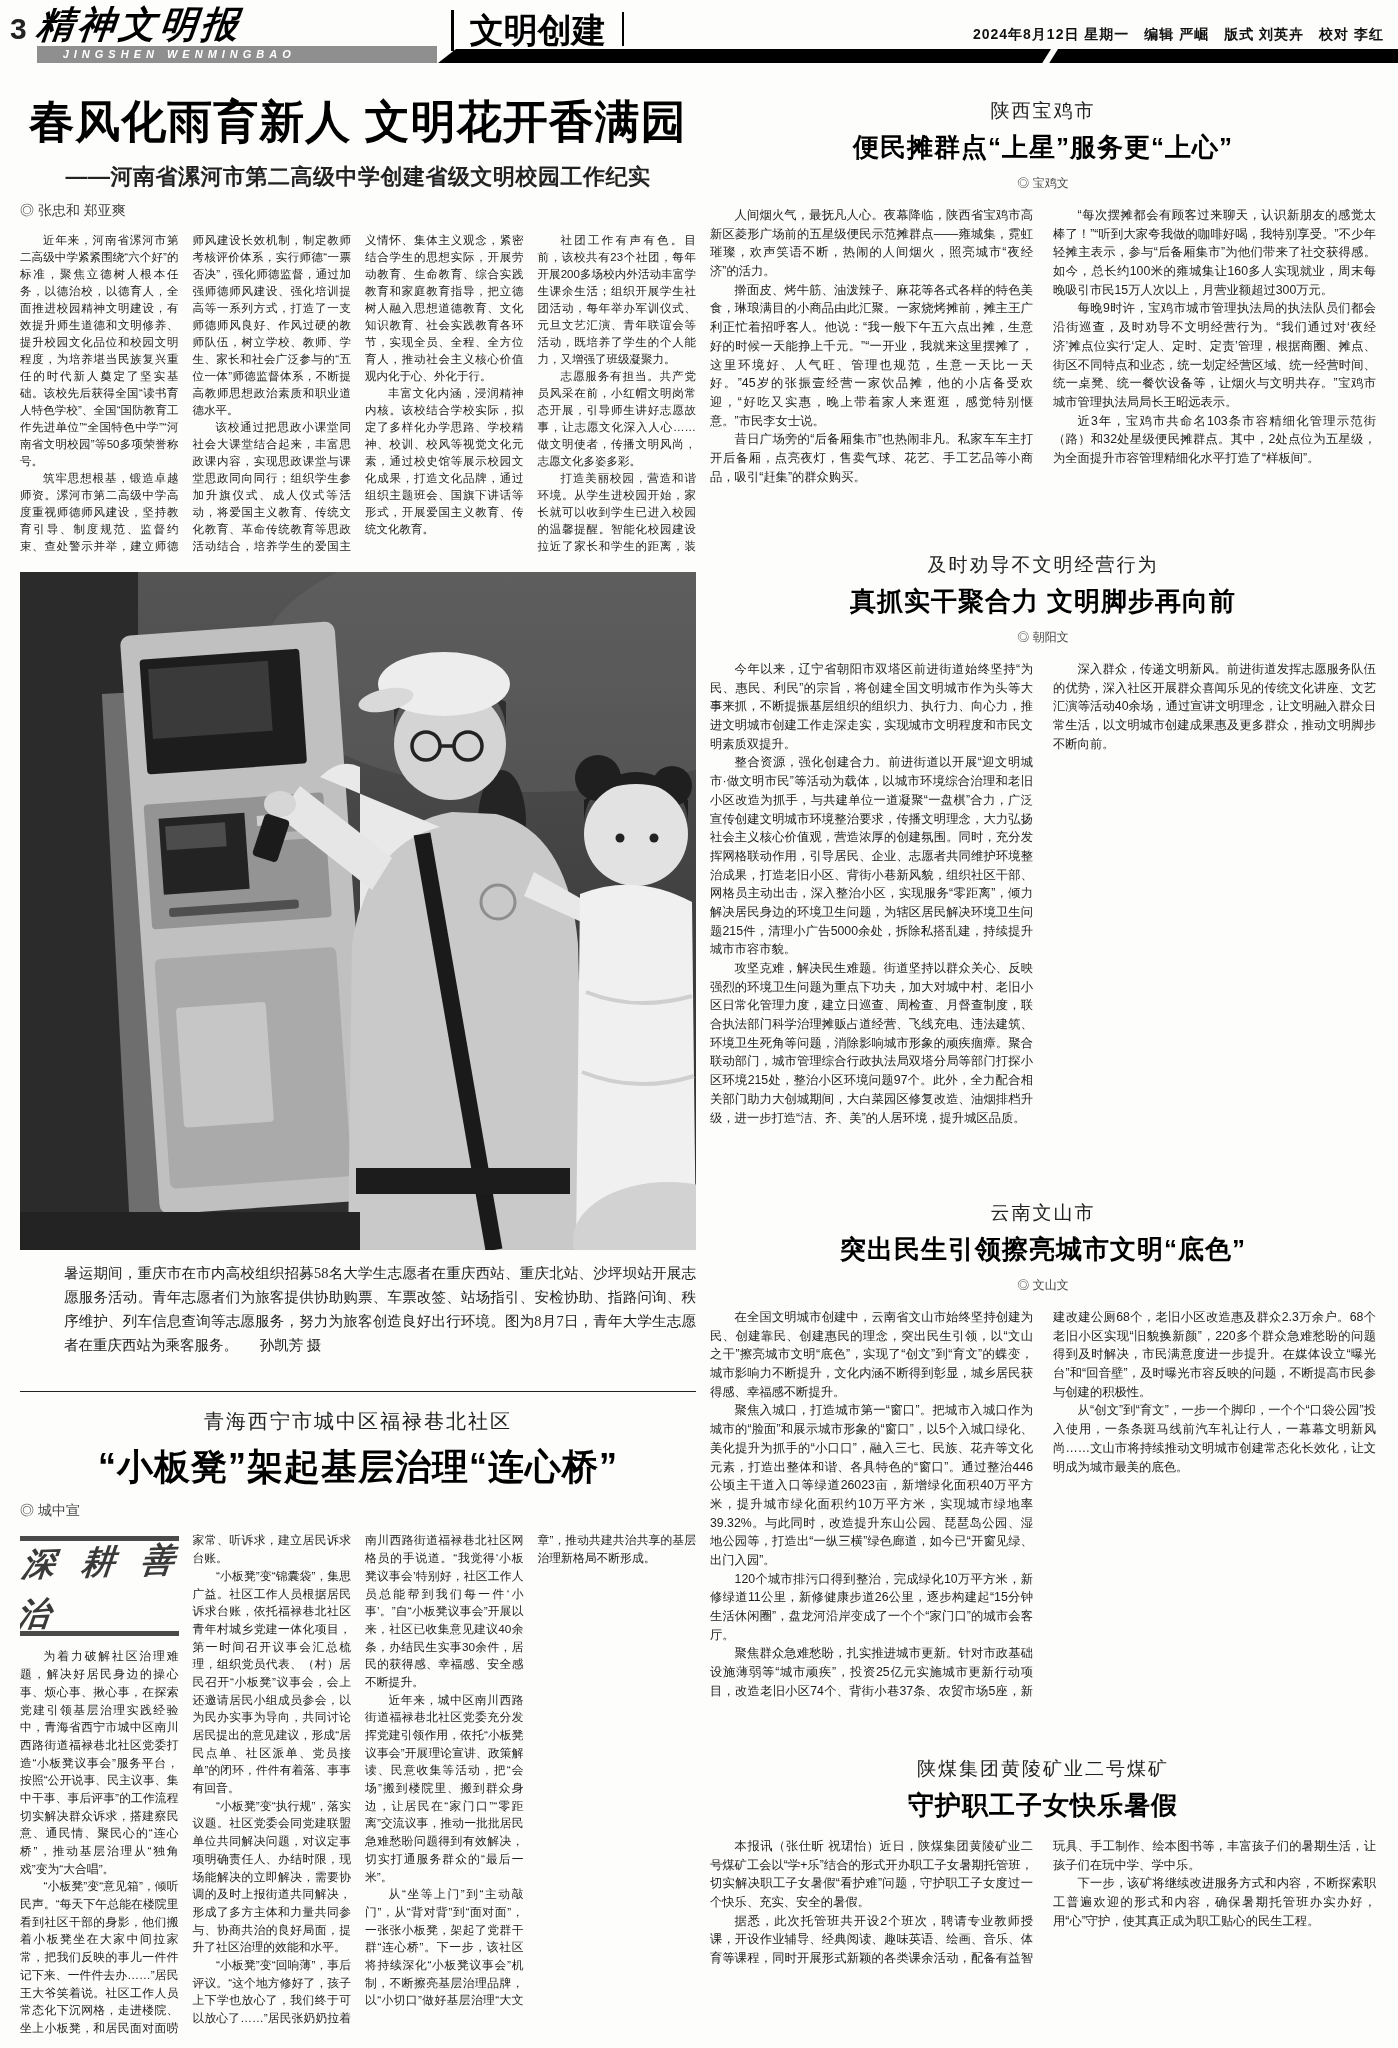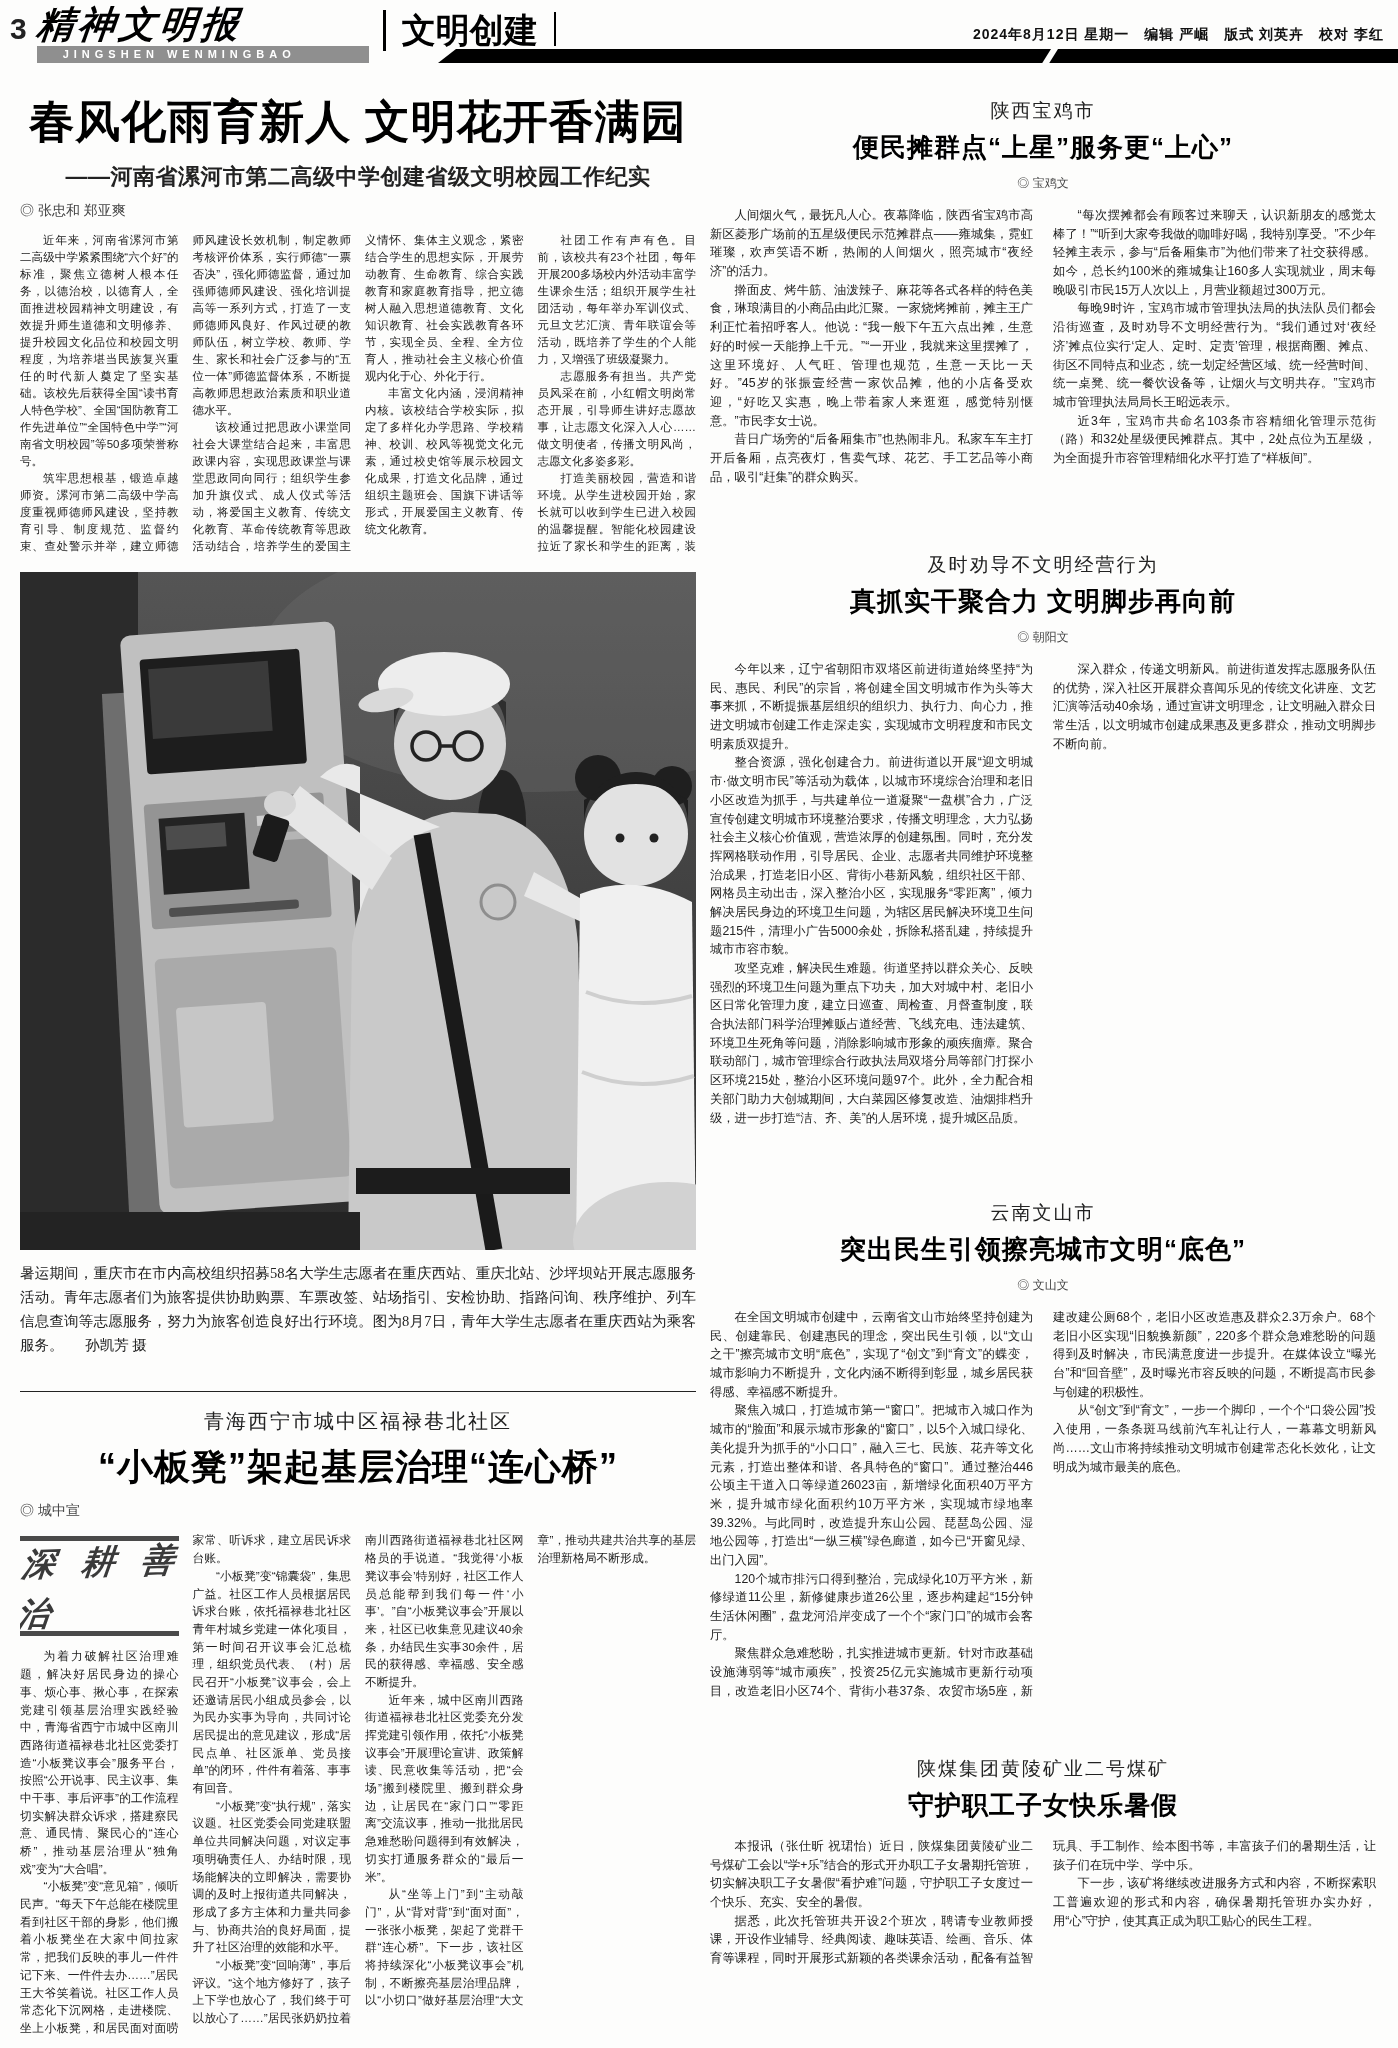--- a/index.html
+++ b/index.html
@@ -12,22 +12,22 @@
   
   .masthead { position:relative; height:70px; padding:6px 14px 0 10px; }
   .mh-left { position:absolute; left:10px; top:4px; display:flex; align-items:flex-start; }
   .page-no { font-size:30px; font-weight:700; color:#222; margin:8px 10px 0 0; }
   .logo-block { display:flex; flex-direction:column; }
   .logo-cn {
     font-family:"DejaVu Serif", serif; font-style:italic; font-weight:900;
     font-size:37px; letter-spacing:4px; color:#000; transform:skewX(-6deg); line-height:1.1;
   }
   .logo-strip {
-    margin-top:1px; width:332px; height:17px; background:#8f8f8f;
-    color:#fff; font-weight:700; font-size:11px;
+    margin-top:1px; width:400px; height:17px; background:#8f8f8f;
+    color:#fff; font-style:italic; font-weight:700; font-size:11px;
     letter-spacing:5px; padding:2px 0 0 26px; white-space:nowrap;
   }
   .section-title {
     font-size:34px; font-weight:900; color:#000; margin:6px 0 0 14px;
     border-left:3px solid #000; padding-left:16px; line-height:1.2;
   }
   .section-bar-after { width:2px; height:34px; background:#000; margin:8px 0 0 16px; }
   .mh-right { position:absolute; right:14px; top:26px; font-size:14px; font-weight:600; color:#111; letter-spacing:1px; }
   .black-strip {
     position:absolute; left:438px; right:0; top:49px; height:14px; background:#000;
@@ -50,21 +50,21 @@
   .lead-body {
     margin-top:12px; height:330px; overflow:hidden;
     column-count:4; column-gap:14px; column-fill:auto;
     font-size:11.5px; line-height:1.48; text-align:justify; color:#222;
   }
   .lead-body p, .stool-body p, .r-body p { text-indent:2em; }
   
   .photo { margin-top:10px; width:676px; height:678px; background:#333; overflow:hidden; }
   .caption {
     margin-top:12px; font-family:"Liberation Serif", serif;
-    font-size:14.5px; line-height:1.65; text-align:justify; color:#222;
+    font-size:14.5px; line-height:1.65; text-align:justify; color:#222;margin-left:44px;
   }
   .caption .cap-text { text-indent:2em; display:inline; }
   .caption .credit { white-space:nowrap; margin-left:18px; }
   
   .stool-rule { margin-top:34px; border-top:1.5px solid #222; }
   .stool-kicker { margin-top:16px; text-align:center; font-size:20px; color:#222; letter-spacing:2px; }
   .stool-headline { margin-top:8px; text-align:center; font-size:36px; font-weight:900; color:#000; letter-spacing:1px; white-space:nowrap; }
   .stool-body {
     margin-top:12px; height:512px; overflow:hidden;
     column-count:4; column-gap:14px; column-fill:auto;

